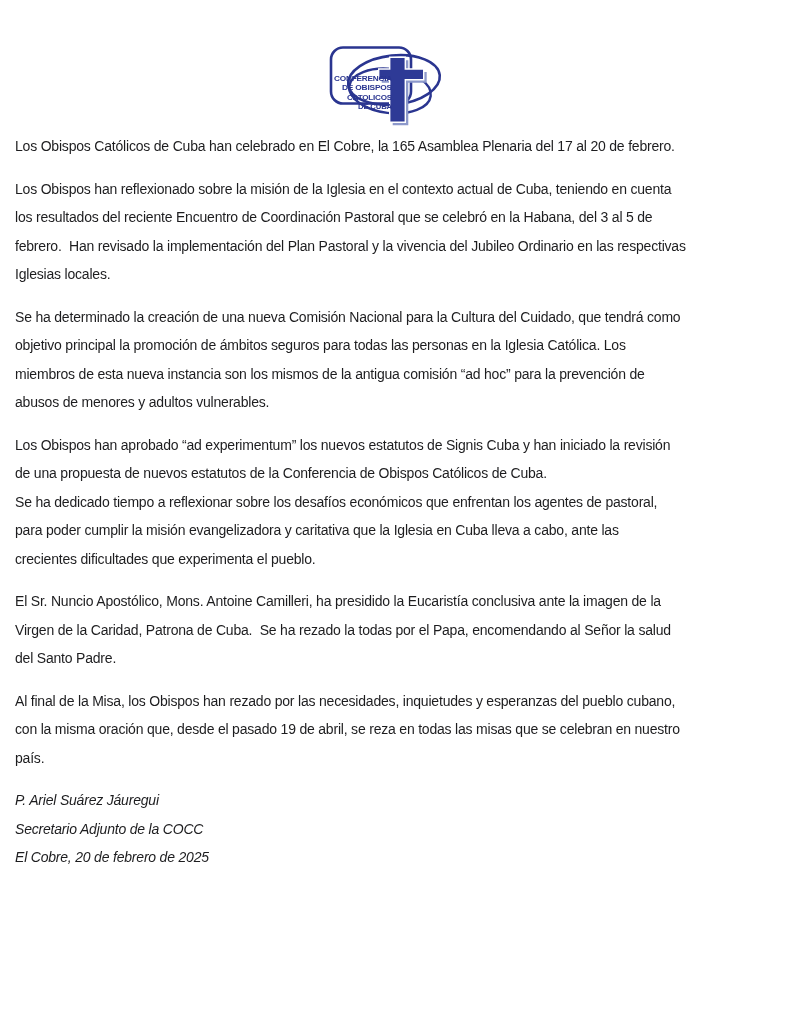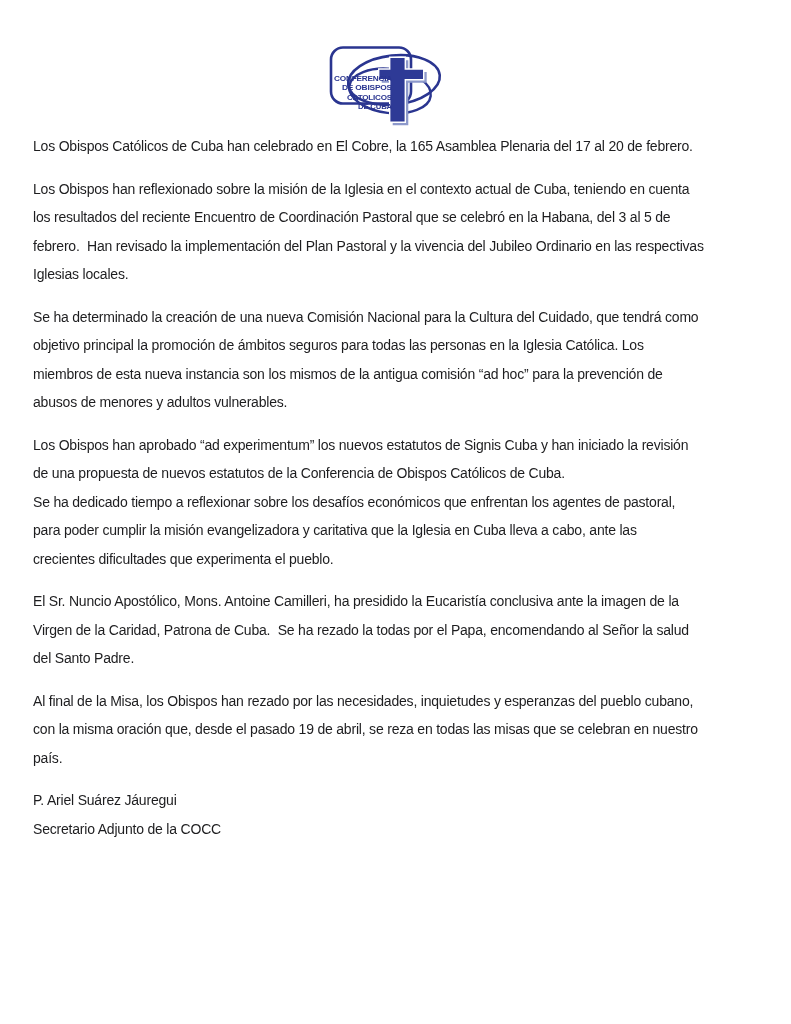--- a/index.html
+++ b/index.html
@@ -17,35 +17,36 @@
   }
   .logo svg { display: block; }
   .logo text {
     font-family: "Liberation Sans", sans-serif;
     font-weight: bold;
     font-size: 8px;
     letter-spacing: -0.2px;
   }
   .content {
     position: absolute;
-    left: 33px; top: 132px; right: 20px;
+    left: 15px; top: 132px; right: 20px;
     color: #1d1d1f;
   }
   .content p {
     margin: 0 0 14px 0;
     font-size: 14px;
     line-height: 28.5px;
     letter-spacing: -0.2px;
     white-space: pre;
   }
   .signature div {
     font-size: 14px;
     line-height: 28.5px;
     letter-spacing: -0.2px;
     white-space: pre;
+    font-style: italic;
   }
 </style>
 </head>
 <body>
 
 <div class="page">
 
   <div class="logo">
     <svg viewBox="0 0 115 88" width="115" height="88">
 
@@ -83,16 +84,17 @@
     <p>El Sr. Nuncio Apostólico, Mons. Antoine Camilleri, ha presidido la Eucaristía conclusiva ante la imagen de la
 Virgen de la Caridad, Patrona de Cuba.  Se ha rezado la todas por el Papa, encomendando al Señor la salud
 del Santo Padre.</p>
     <p>Al final de la Misa, los Obispos han rezado por las necesidades, inquietudes y esperanzas del pueblo cubano,
 con la misma oración que, desde el pasado 19 de abril, se reza en todas las misas que se celebran en nuestro
 país.</p>
 
     <div class="signature">
       <div>P. Ariel Suárez Jáuregui</div>
       <div>Secretario Adjunto de la COCC</div>
+      <div>El Cobre, 20 de febrero de 2025</div>
     </div>
   </div>
 
 </div>
 
 </body></html>

